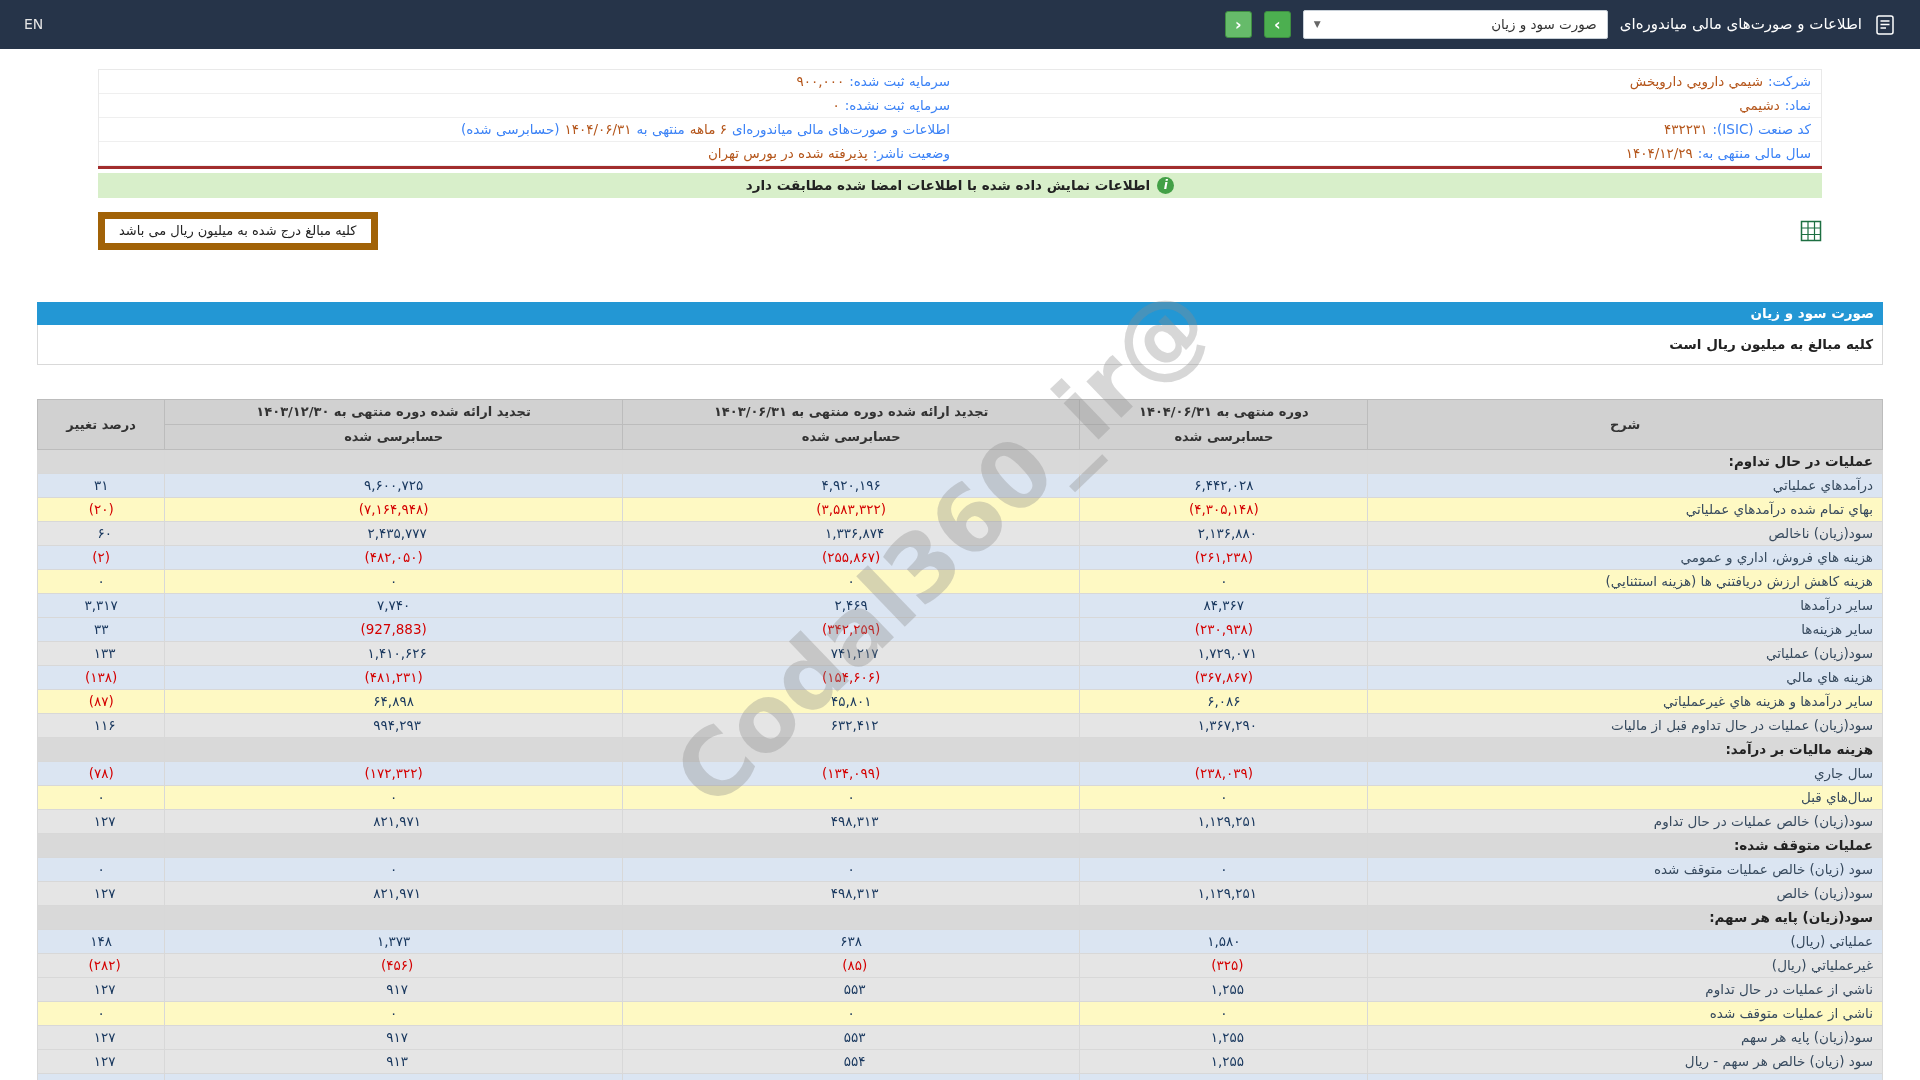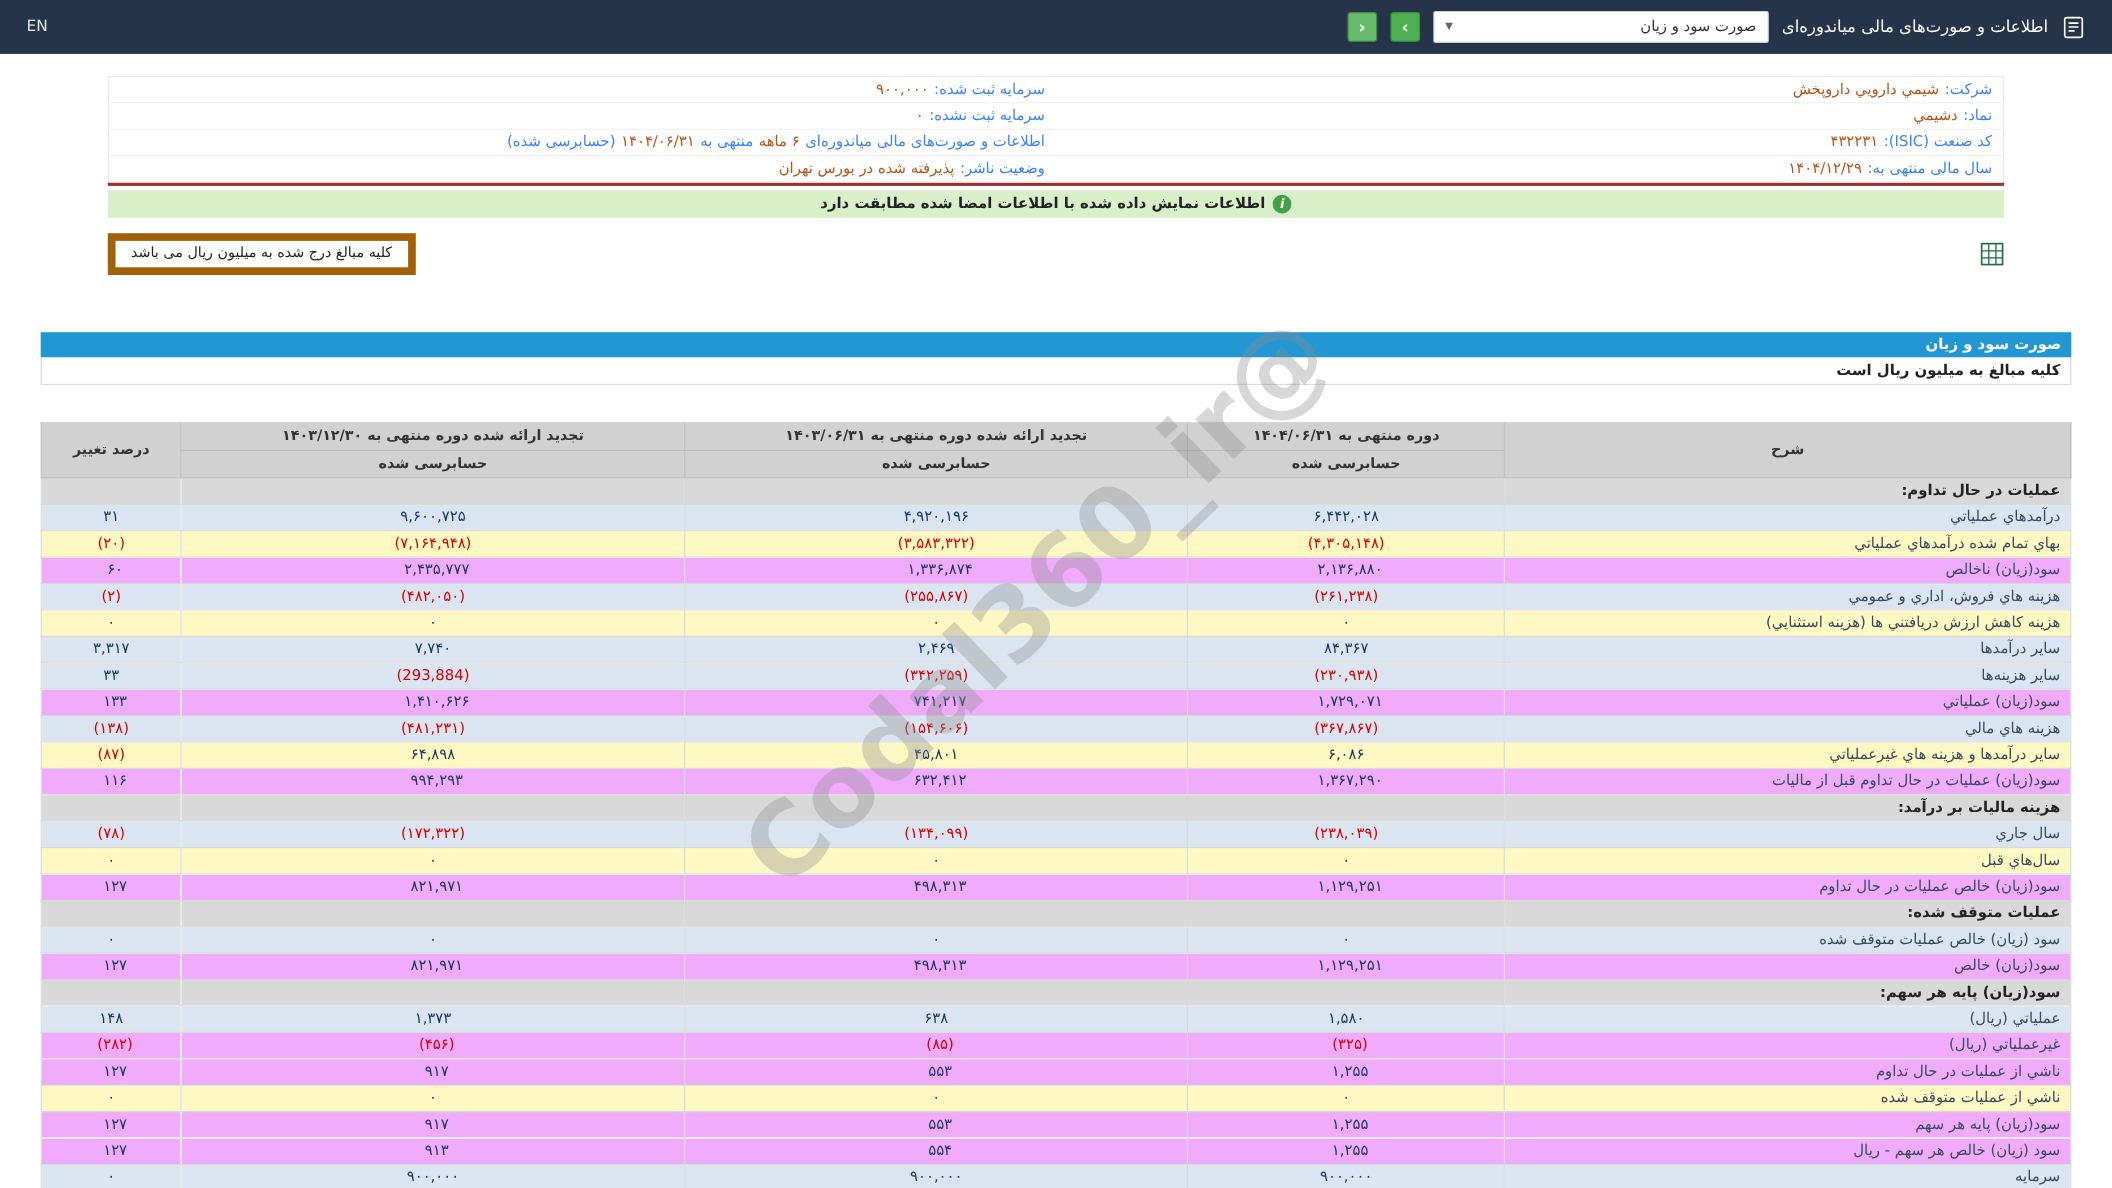--- a/index.html
+++ b/index.html
@@ -30,31 +30,31 @@
   .info-badge { width:17px; height:17px; border-radius:50%; background:#43a047; color:#fff; font-size:12px; font-weight:bold; font-style:italic; display:flex; align-items:center; justify-content:center; }
 
   
   .note-row { margin:14px 98px 0; display:flex; justify-content:space-between; align-items:center; }
   .excel-btn { background:none; border:none; cursor:pointer; display:flex; padding:0; }
   .million-note { border:7px solid #a16207; background:#fff; padding:4px 14px; font-size:13px; color:#222; }
 
   
   .main { margin:52px 37px 0; position:relative; }
   .section-title { background:#2397d4; color:#fff; font-weight:bold; font-size:13.5px; height:23px; display:flex; align-items:center; padding:0 9px; }
-  .amounts-row { border:1px solid #d9d9d9; border-top:none; height:25px; display:flex; align-items:center; padding:0 9px; font-size:13.5px; font-weight:bold; background:#fff; }
+  .amounts-row { border:1px solid #d9d9d9; border-top:none; height:40px; display:flex; align-items:center; padding:0 9px; font-size:13.5px; font-weight:bold; background:#fff; }
 
   table.statement { width:100%; border-collapse:collapse; margin-top:34px; font-size:13.5px; table-layout:fixed; }
   .statement th { background:#d1d1d1; border:1px solid #bcbcbc; color:#333; font-weight:bold; height:25px; padding:0 6px; text-align:center; font-size:13px; }
   .statement td { border:1px solid #d8d8d8; height:24px; padding:0 9px; overflow:hidden; white-space:nowrap; }
   .statement td.label-cell { text-align:right; color:#374a5e;margin-top:36px; }
   .statement td.num-cell { text-align:center; direction:ltr; color:#17365d; }
   .statement td.num-cell.neg { color:#d40000; }
   .statement tr.row-blue td { background:#dbe5f2; }
   .statement tr.row-white td { background:#fef9c3; }
-  .statement tr.row-yellow td { background:#f0abfc;padding-left:16px; }
+  .statement tr.row-yellow td { background:#e5e5e5;padding-left:16px; }
   .statement tr.row-section td { background:#d9d9d9; }
   .statement tr.row-section td.label-cell { font-weight:bold; color:#222; }
 
   .watermark { position:absolute; top:245px; left:905px; transform:translate(-50%,-50%) rotate(-44deg); font-size:92px; font-weight:bold; color:rgba(140,140,140,0.35); pointer-events:none; white-space:nowrap; z-index:4; }
 </style>
 </head>
 <body>
 
 <header class="topbar">
   <div class="topbar-group">
@@ -208,21 +208,21 @@
           <td class="label-cell">سایر درآمدها</td>
           <td class="num-cell">۸۴,۳۶۷</td>
           <td class="num-cell">۲,۴۶۹</td>
           <td class="num-cell">۷,۷۴۰</td>
           <td class="num-cell">۳,۳۱۷</td>
         </tr>
         <tr class="row-blue">
           <td class="label-cell">سایر هزینه‌ها</td>
           <td class="num-cell neg">(۲۳۰,۹۳۸)</td>
           <td class="num-cell neg">(۳۴۲,۲۵۹)</td>
-          <td class="num-cell neg">(293,884)</td>
+          <td class="num-cell neg">(927,883)</td>
           <td class="num-cell">۳۳</td>
         </tr>
         <tr class="row-yellow">
           <td class="label-cell">سود(زیان) عملیاتي</td>
           <td class="num-cell">۱,۷۲۹,۰۷۱</td>
           <td class="num-cell">۷۴۱,۲۱۷</td>
           <td class="num-cell">۱,۴۱۰,۶۲۶</td>
           <td class="num-cell">۱۳۳</td>
         </tr>
         <tr class="row-blue">

